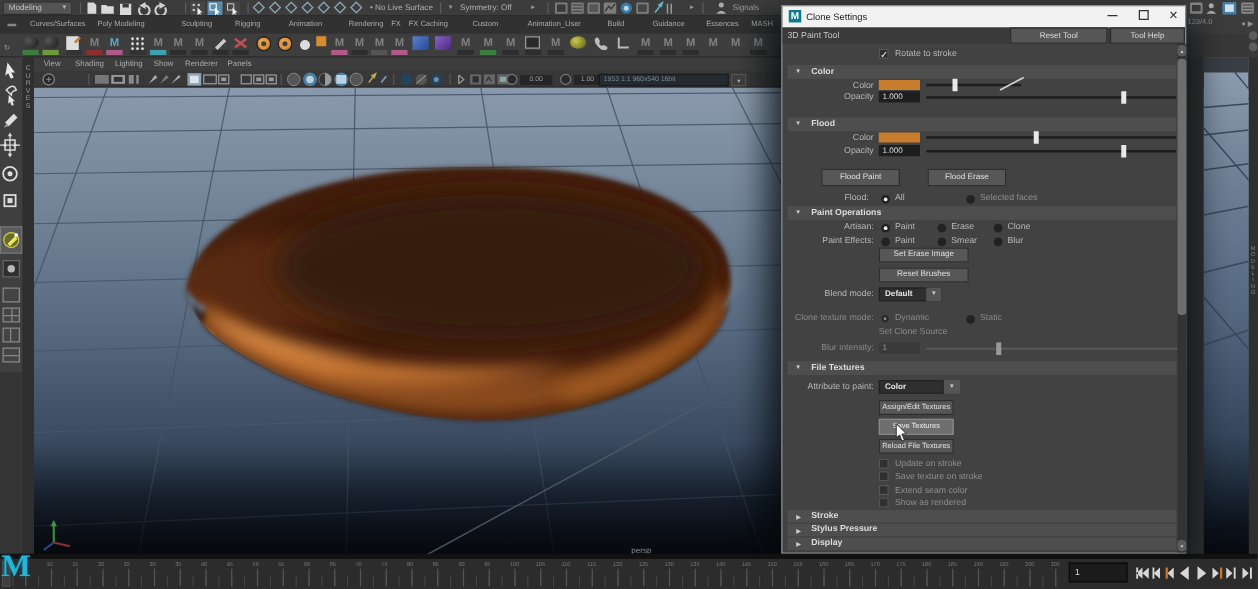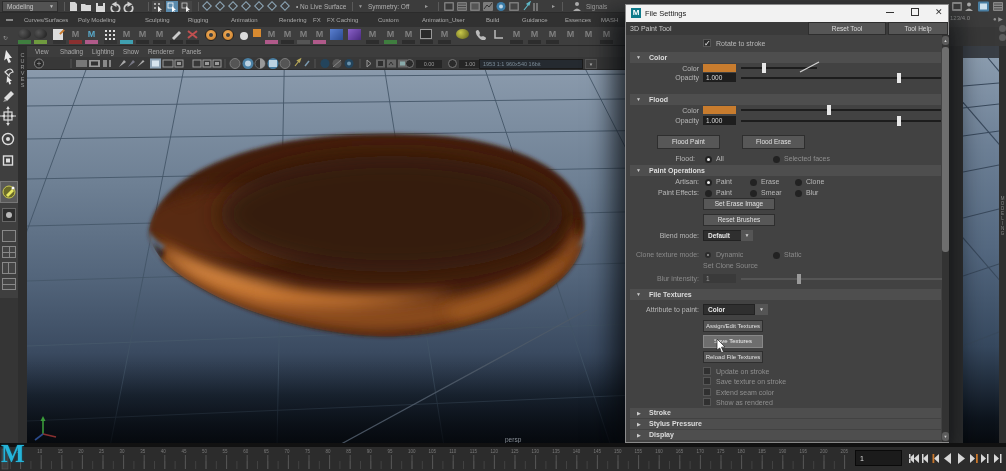--- a/index.html
+++ b/index.html
@@ -479,21 +479,21 @@
     </div>
     <div class="abs" style="left:50px;top:46px;width:7px;height:401px;background:#2f2f2f;">
       <div class="abs" style="left:1px;top:150px;width:5px;color:#888;font-size:4.5px;line-height:5px;text-align:center;">M<br>O<br>D<br>E<br>L<br>I<br>N<br>G</div>
     </div>
   </div>
 
   <div class="abs" id="dlg" style="left:625px;top:4px;width:324px;height:439px;background:#424242;border:1px solid #8a8a8a;font-size:7px;color:#b8b8b8;box-shadow:-14px 10px 22px rgba(4,7,11,0.65), 10px 14px 24px rgba(4,7,11,0.55);">
 
     <div class="abs" style="left:0;top:0;width:322px;height:17px;background:#f2f2f2;">
       <div class="abs" style="left:5px;top:3px;width:10px;height:10px;background:#0e7a8a;color:#fff;font-size:8px;font-weight:bold;text-align:center;line-height:10px;">M</div>
-      <div class="abs" style="left:19px;top:4px;color:#222;font-size:7.5px;">File Settings</div>
+      <div class="abs" style="left:19px;top:4px;color:#222;font-size:7.5px;">Clone Settings</div>
       <div class="abs" style="left:260px;top:7px;width:8px;height:1px;background:#333;"></div>
       <div class="abs" style="left:285px;top:3px;width:8px;height:8px;border:1px solid #333;"></div>
       <div class="abs" style="left:309px;top:2px;color:#333;font-size:9px;">✕</div>
     </div>
 
     <div class="abs" style="left:0;top:17px;width:322px;height:13px;background:#3a3a3a;">
       <div class="abs" style="left:4px;top:3px;color:#c8c8c8;">3D Paint Tool</div>
       <div class="abs" style="left:182px;top:0;width:78px;height:13px;background:#565656;border:1px solid #2e2e2e;color:#ddd;text-align:center;line-height:11px;font-size:6.5px;">Reset Tool</div>
       <div class="abs" style="left:262px;top:0;width:60px;height:13px;background:#565656;border:1px solid #2e2e2e;color:#ddd;text-align:center;line-height:11px;font-size:6.5px;">Tool Help</div>
     </div>

